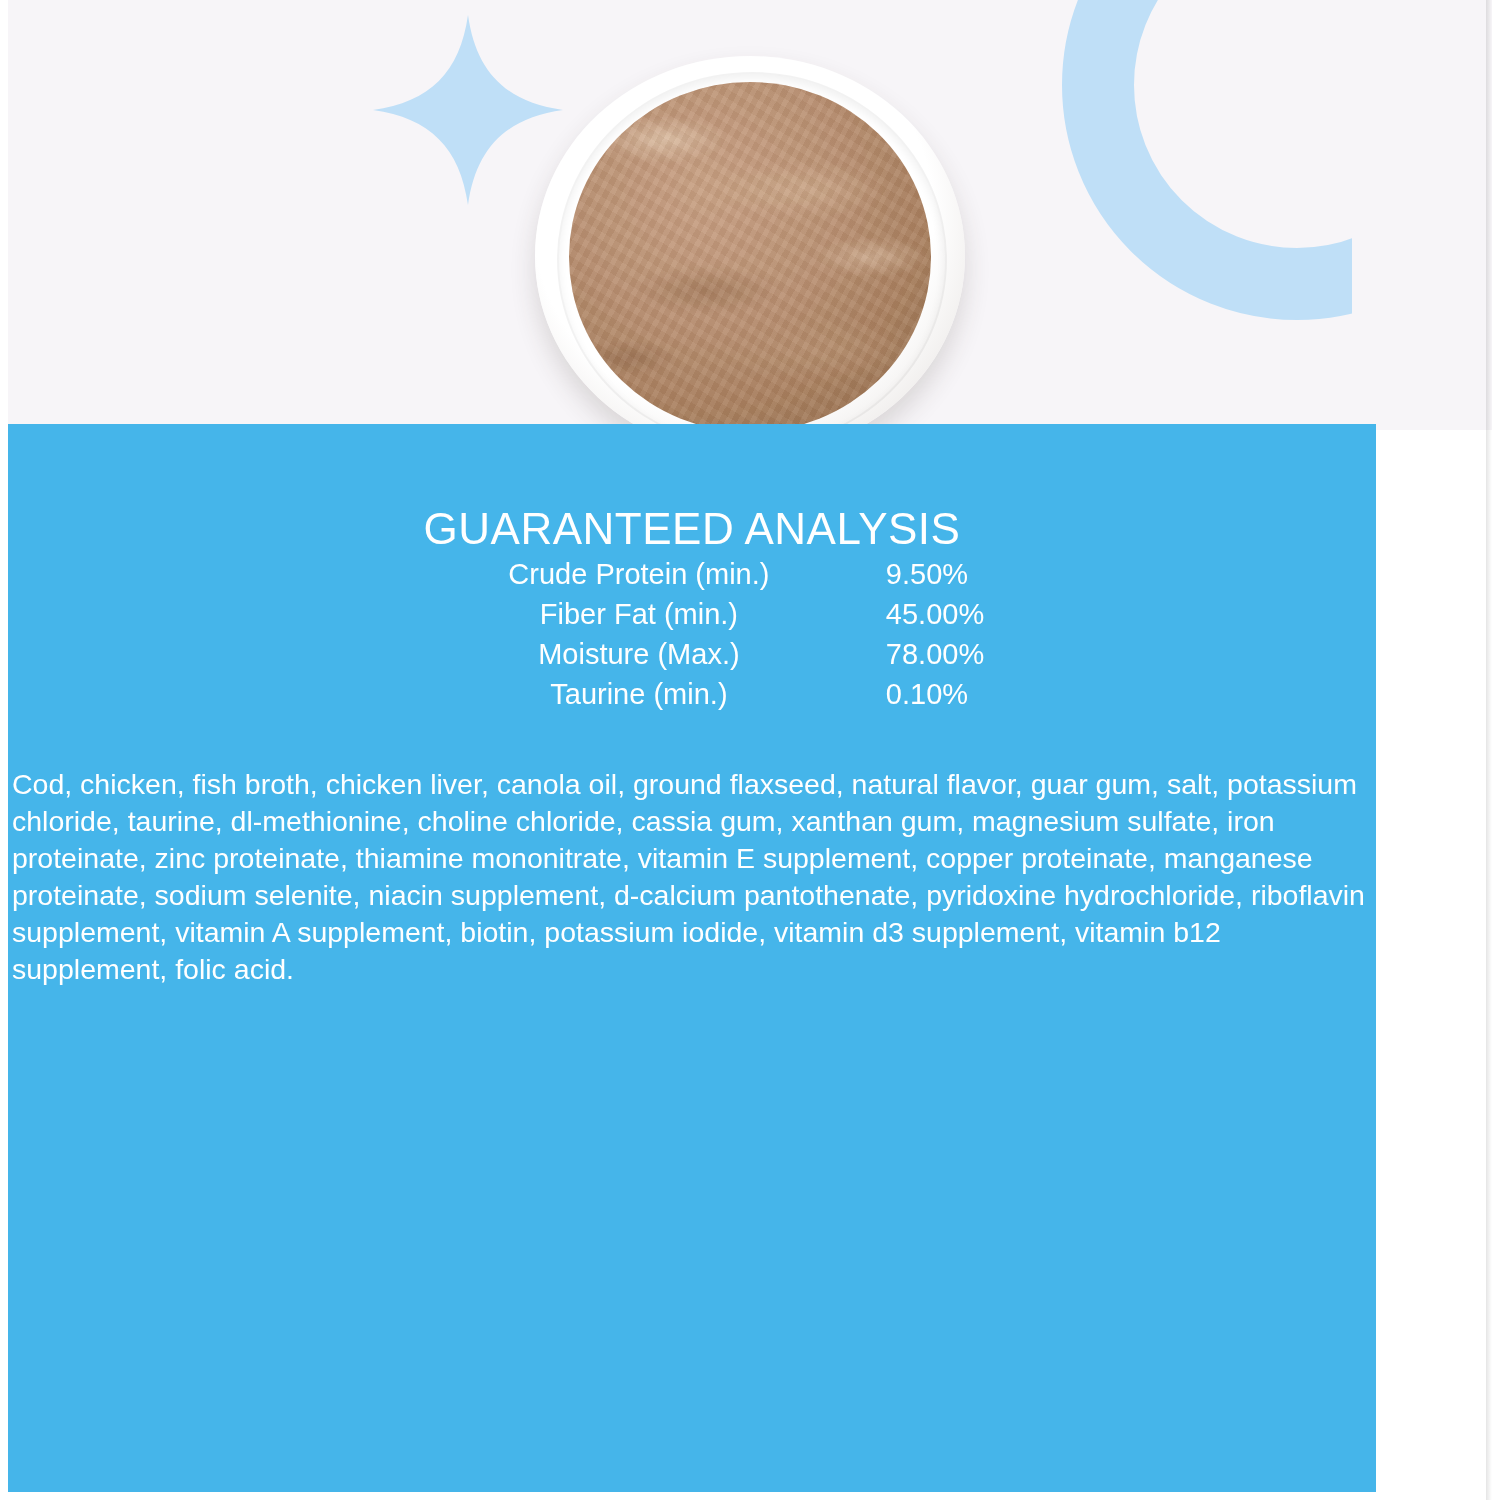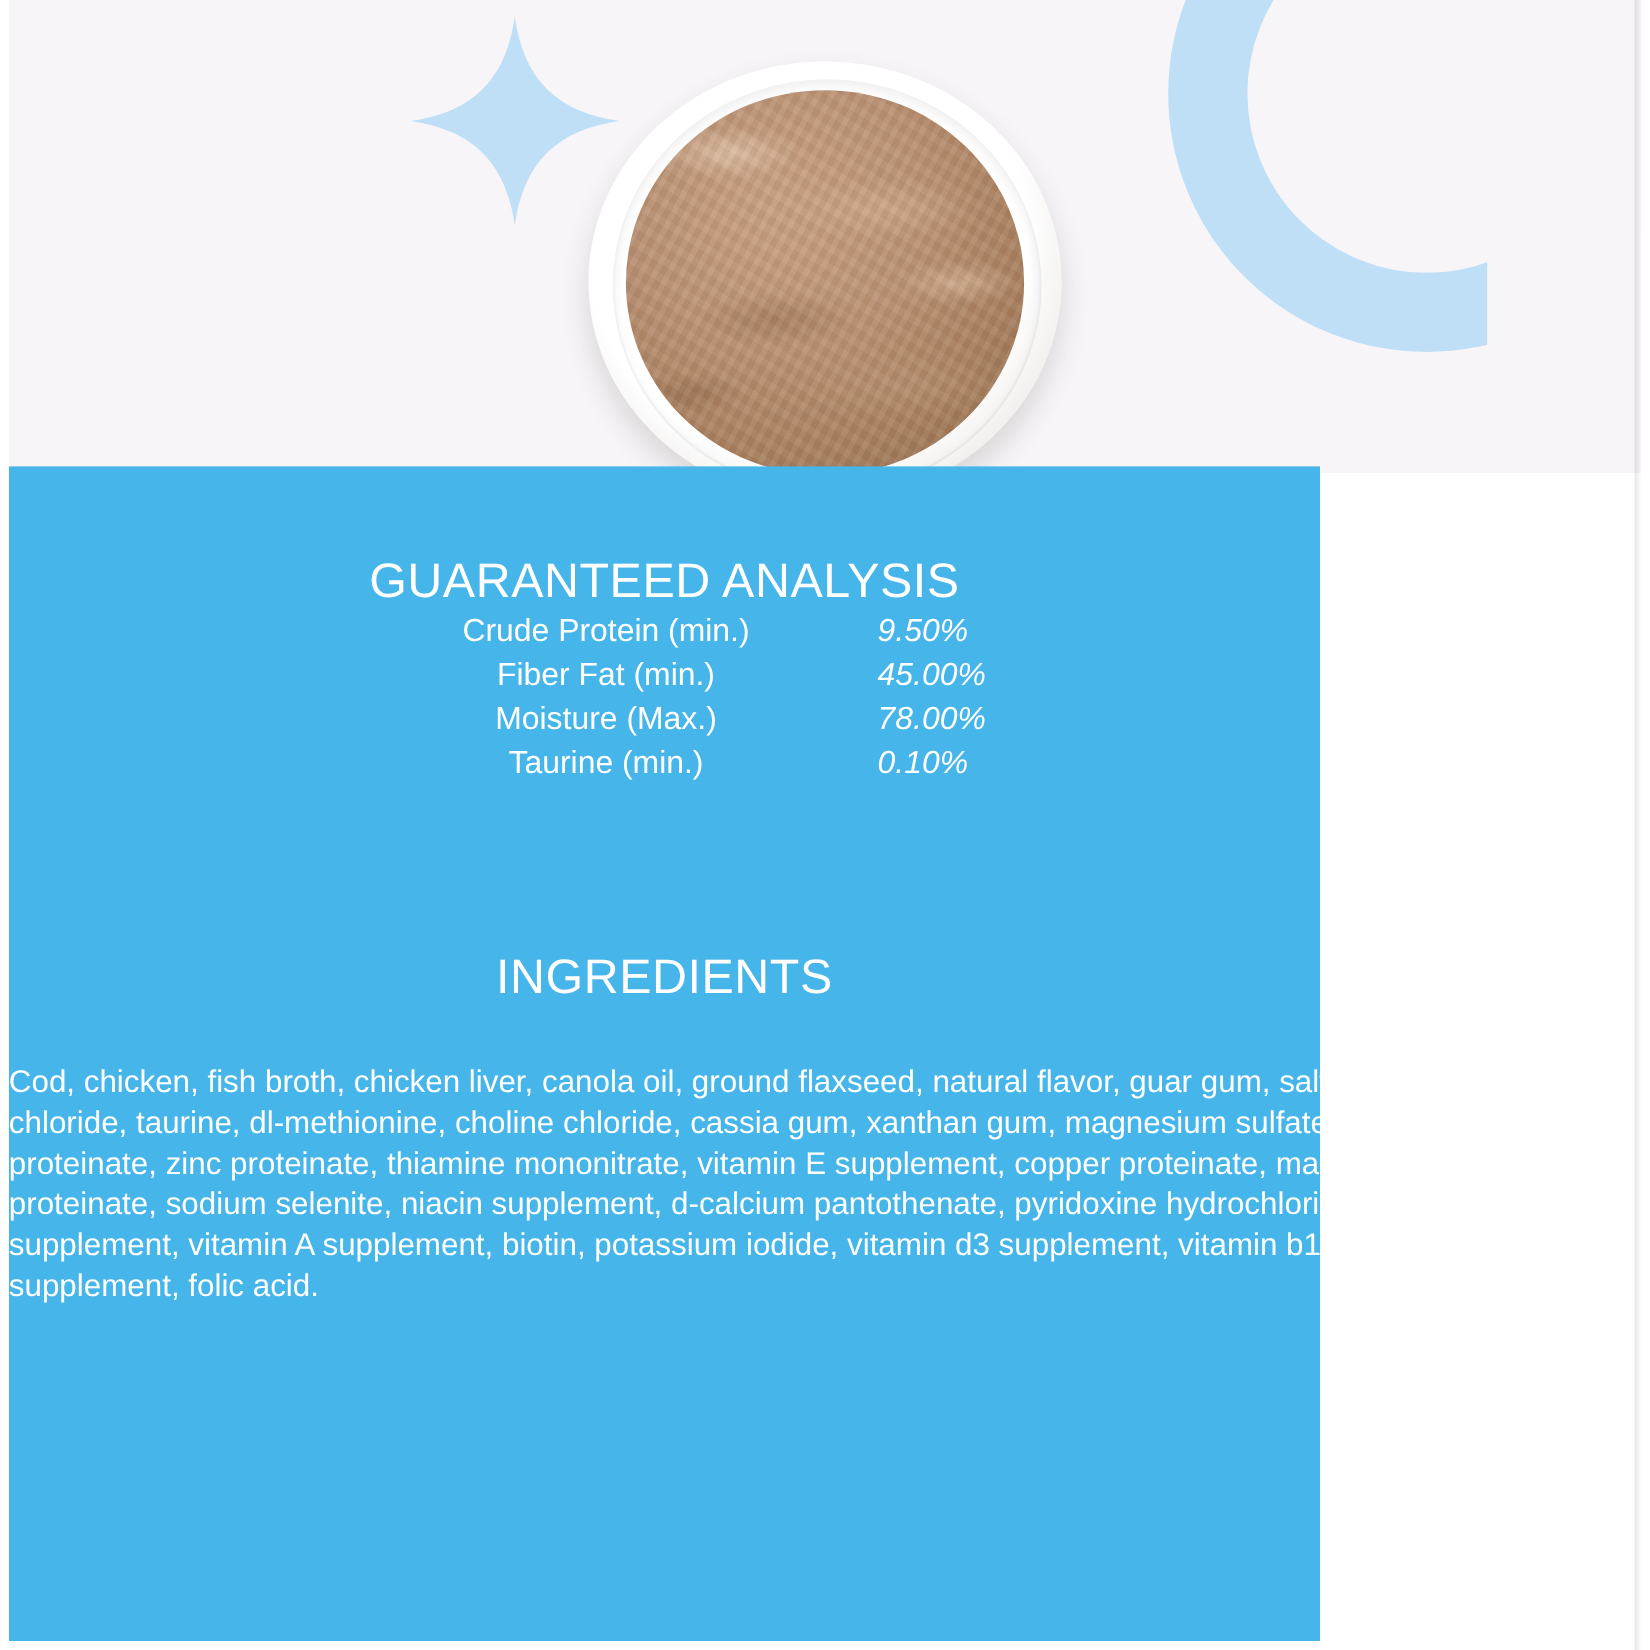--- a/index.html
+++ b/index.html
@@ -110,21 +110,21 @@
     border-radius: 50%;
     border: 2px solid rgba(0,0,0,0.05);
     box-shadow: inset 0 4px 10px rgba(0,0,0,0.06);
   }
 
   
   .panel {
     position: absolute;
     left: 8px;
     top: 424px;
-    width: 1192px;
+    width: 1368px;
     height: 1068px;
     background: #45b5ea;
     color: #ffffff;
   }
   .section-title {
     text-align: center;
     font-size: 44px;
     letter-spacing: 0.5px;
     font-weight: 400;
     color: #ffffff;
@@ -138,21 +138,21 @@
   }
   .ga-table td {
     font-size: 29px;
     line-height: 40px;
     color: #ffffff;
     padding: 0;
     vertical-align: top;
     font-weight: 300;
   }
   .ga-label { width: 645px; padding-left: 255px !important; text-align: center; }
-  .ga-value { width: 465px; font-style: italic; }
+  .ga-value { width: 465px; }
 
   #ing-title { margin: 0; padding-top: 150px; }
   .ingredients-text {
     width: 1360px;
     margin: 0 auto;
     padding-top: 52px;
     text-align: left;
     font-size: 28.5px;
     line-height: 37px;
     font-weight: 300;
@@ -222,21 +222,20 @@
           <td class="ga-label">Moisture (Max.)</td>
           <td class="ga-value">78.00%</td>
         </tr>
         <tr>
           <td class="ga-label">Taurine (min.)</td>
           <td class="ga-value">0.10%</td>
         </tr>
       </tbody>
     </table>
 
-    <h2 class="section-title" id="ing-title">INGREDIENTS</h2>
 
     <p class="ingredients-text">Cod, chicken, fish broth, chicken liver, canola oil, ground flaxseed, natural flavor, guar gum, salt, potassium chloride, taurine, dl-methionine, choline chloride, cassia gum, xanthan gum, magnesium sulfate, iron proteinate, zinc proteinate, thiamine mononitrate, vitamin E supplement, copper proteinate, manganese proteinate, sodium selenite, niacin supplement, d-calcium pantothenate, pyridoxine hydrochloride, riboflavin supplement, vitamin A supplement, biotin, potassium iodide, vitamin d3 supplement, vitamin b12 supplement, folic acid.</p>
   </div>
 
   <div class="edge-left"></div>
   <div class="edge-right"></div>
   <div class="edge-bottom"></div>
   <div class="shadow-right"></div>
 </div>
 

